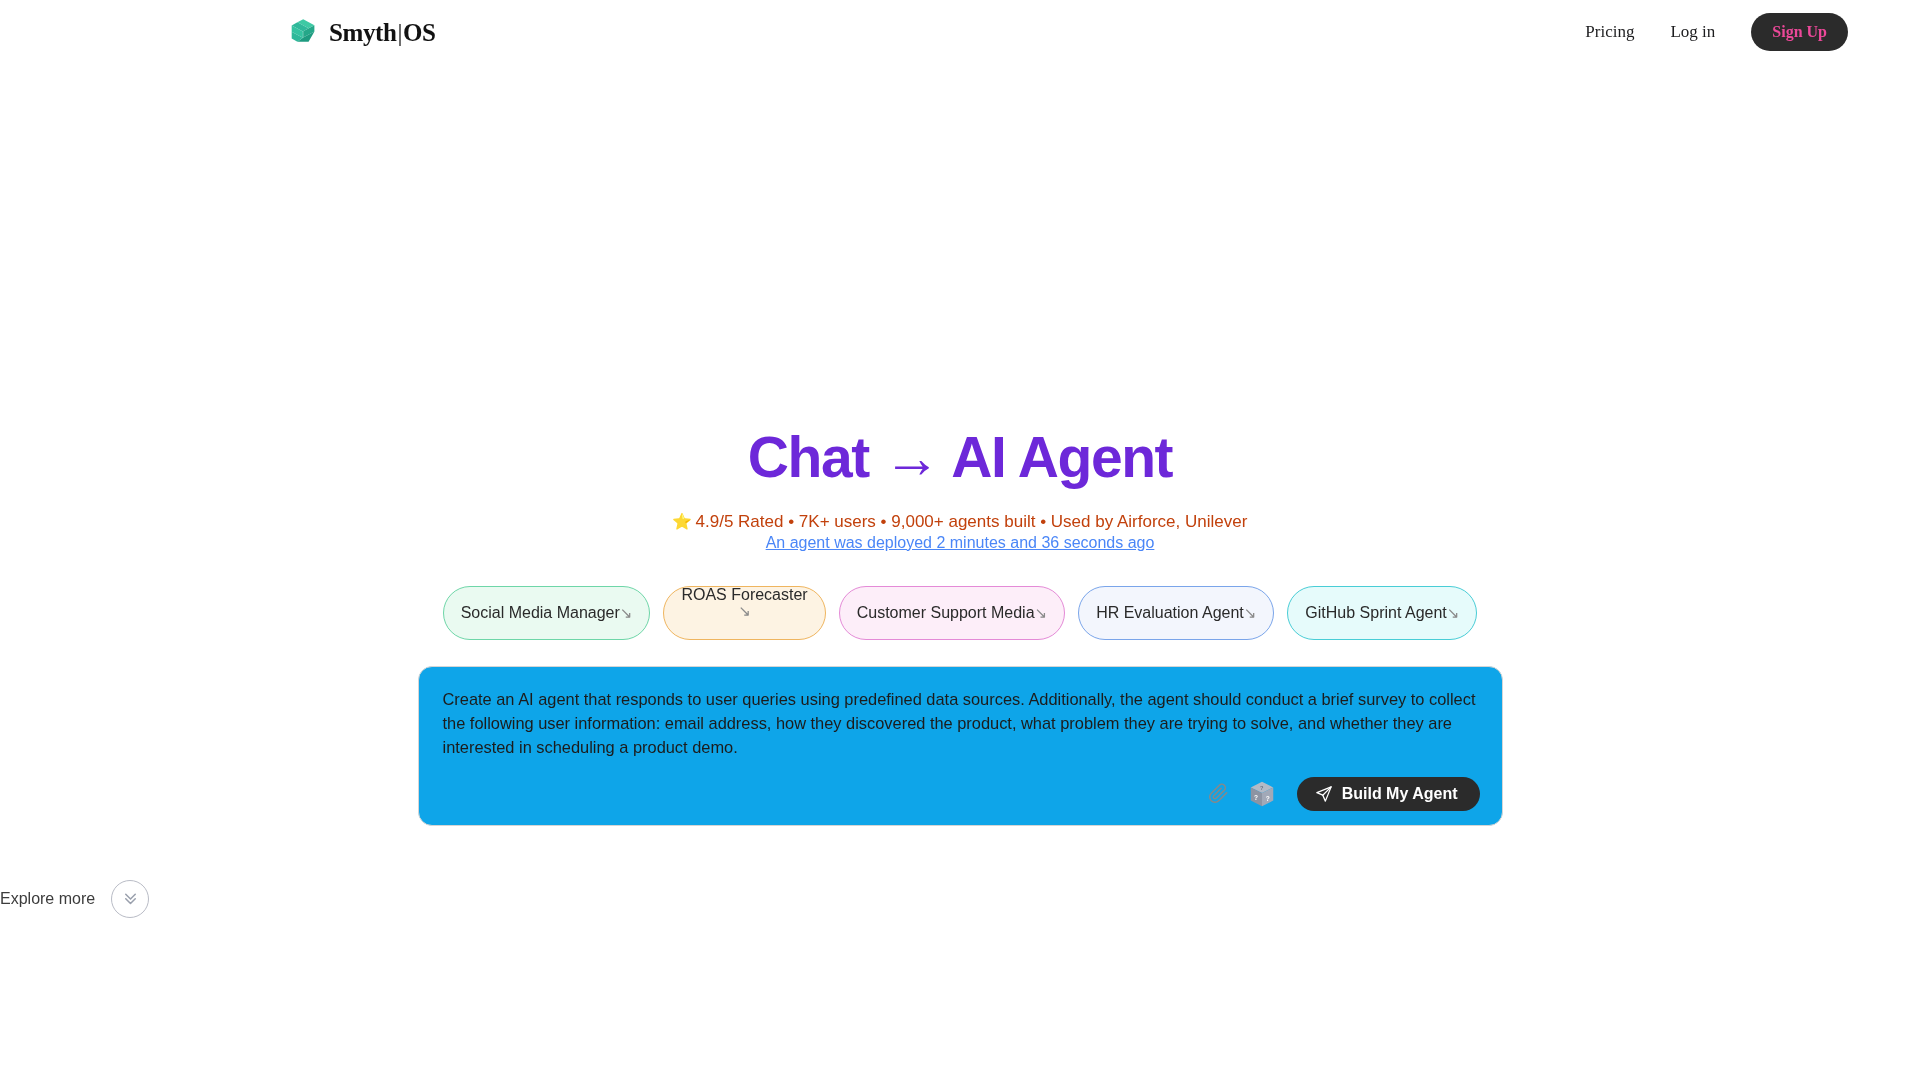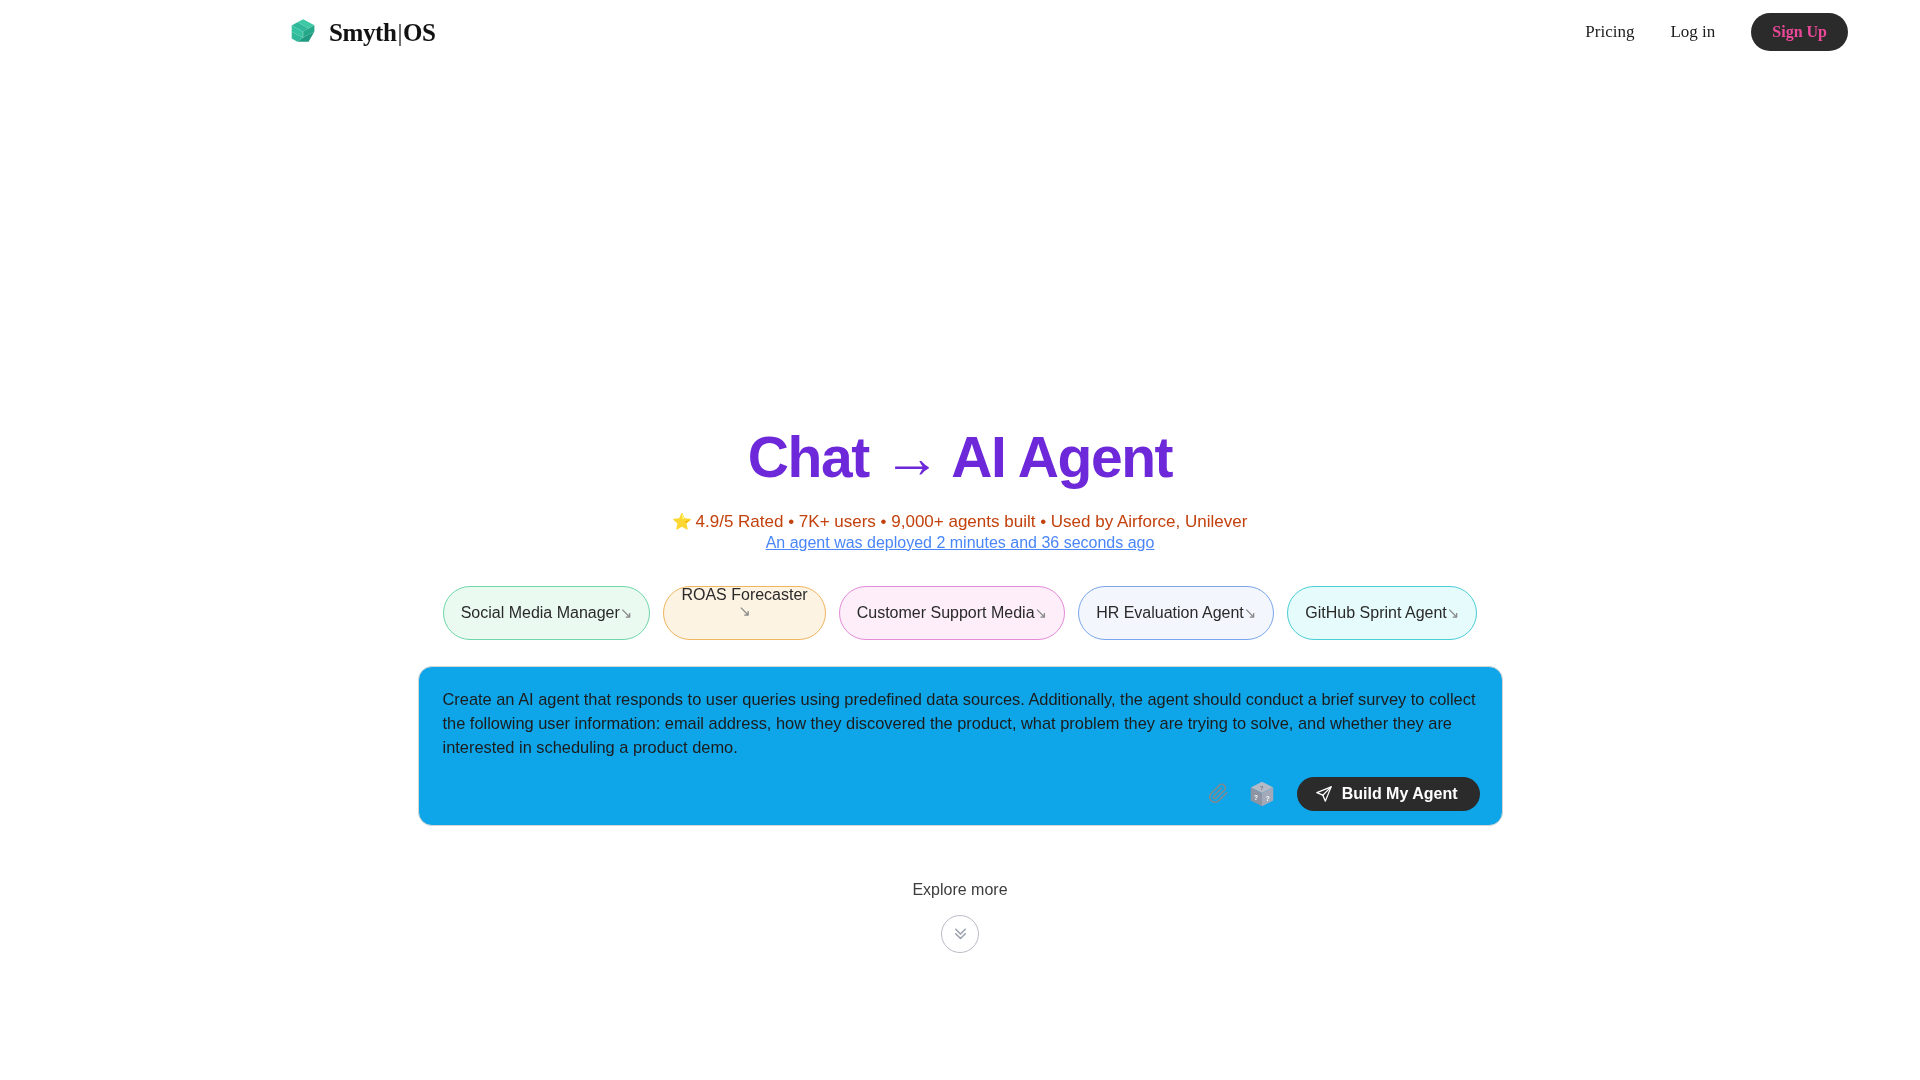--- a/index.html
+++ b/index.html
@@ -216,21 +216,21 @@
   }
   .build-btn svg { display: block; flex: 0 0 auto; }
 
   
   .explore {
     position: absolute;
     top: 880px;
     left: 0;
     width: 1920px;
     display: flex;
-    flex-direction: column;
+    flex-direction: row;
     align-items: center;
     gap: 16px;
   }
   .explore-label {
     font-size: 16px;
     color: #3c3c3c;
     line-height: 1.2;
   }
   .explore-btn {
     width: 38px;

